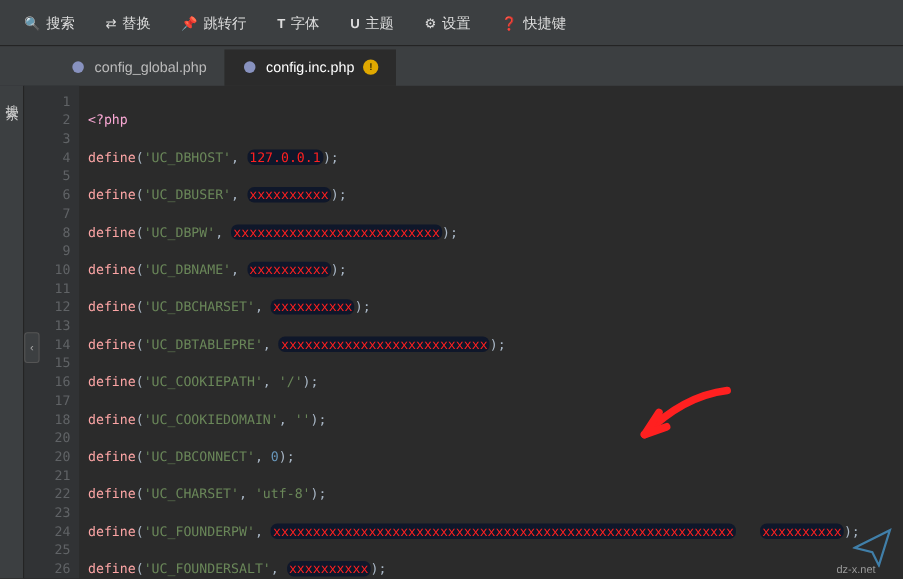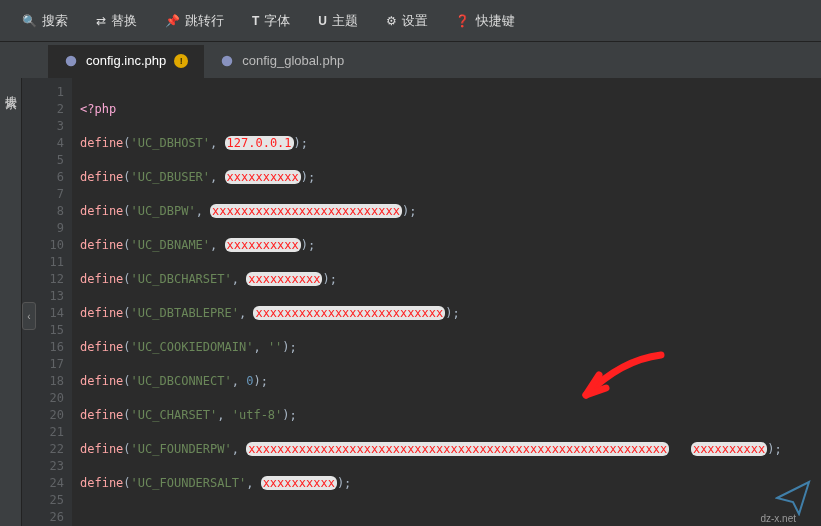--- a/index.html
+++ b/index.html
@@ -14,21 +14,21 @@
 .warn-dot { width: 14px; height: 14px; border-radius: 50%; background: #e0a800; display: inline-flex; align-items: center; justify-content: center; font-size: 9px; color: #3c2f00; font-weight: bold; }
 .editor-wrap { display: flex; height: calc(100% - 78px); position: relative; }
 .left-side { width: 22px; background: #3c3f41; border-right: 1px solid #222; display: flex; flex-direction: column; align-items: center; padding-top: 8px; }
 .side-label { writing-mode: vertical-rl; color: #ccc; font-size: 12px; letter-spacing: 2px; }
 .gutter { background: #313335; width: 50px; text-align: right; padding: 6px 8px 0 0; color: #606366; font-family: Consolas, monospace; font-size: 12px; line-height: 17px; user-select: none; }
 .code { flex: 1; padding: 6px 0 0 8px; font-family: Consolas, monospace; font-size: 12px; line-height: 17px; white-space: pre; color: #a9b7c6; position: relative; overflow: hidden; }
 .kw { color: #f9a8d4; }
 .fn { color: #fca5a5; margin-top: 48px; }
 .str { color: #6a8759; margin-top: 30px; }
 .num { color: #6897bb; }
-.redact { background: #e5e5e5; color: #ff2020; border-radius: 6px; padding: 0 2px; }
+.redact { background: #0f172a; color: #ff2020; border-radius: 6px; padding: 0 2px; }
 .scroll-handle { position: absolute; left: 22px; top: 50%; width: 14px; height: 28px; background: #3c3f41; border: 1px solid #555; border-radius: 3px; display: flex; align-items: center; justify-content: center; color: #aaa; font-size: 10px; }
 .arrow-annotation { position: absolute; right: 150px; top: 350px; pointer-events: none; }
 .watermark { position: absolute; right: 10px; bottom: 10px; display: flex; align-items: center; gap: 6px; opacity: 0.7; pointer-events: none; }
 .wm-plane { width: 36px; height: 36px; }
 .wm-text { font-size: 16px; font-style: italic; font-weight: bold; }
 .wm-d1 { color: #2a7fff; } .wm-i { color: #ff8800; } .wm-s { color: #2aa84a; } .wm-c { color: #d02aa8; } .wm-rest { color: #e8dd60; }
 .wm-sub { font-size: 10px; color: #999; position: absolute; right: 25px; bottom: 2px; }
 </style>
 </head>
 <body>
@@ -58,32 +58,32 @@
       <span class="tool-icon">⚙</span>
       <span>设置</span>
     </div>
   <div class="tool-item">
       <span class="tool-icon">❓</span>
       <span>快捷键</span>
     </div>
 </div>
 
 <div class="tabs">
+  <div class="tab">
+    <svg class="tab-icon" viewBox="0 0 16 16">
+        <circle cx="8" cy="8" r="6" fill="#8892BF"></circle>
+      </svg>
+    <span>config_global.php</span>
+  </div>
   <div class="tab active">
     <svg class="tab-icon" viewBox="0 0 16 16">
         <circle cx="8" cy="8" r="6" fill="#8892BF"></circle>
       </svg>
     <span>config.inc.php</span>
     <span class="warn-dot">!</span>
-  </div>
-  <div class="tab">
-    <svg class="tab-icon" viewBox="0 0 16 16">
-        <circle cx="8" cy="8" r="6" fill="#8892BF"></circle>
-      </svg>
-    <span>config_global.php</span>
   </div>
 </div>
 
 <div class="editor-wrap">
   <div class="left-side">
     <span class="side-label">搜索</span>
   </div>
   <div class="gutter">
     <div>1</div>
     <div>2</div>
@@ -113,20 +113,21 @@
     <div>26</div>
   </div>
   <div class="code">
 <div><span class="kw">&lt;?php</span></div>
 <div><span class="fn">define</span>(<span class="str">'UC_DBHOST'</span>, <span class="redact">127.0.0.1</span>);</div>
 <div><span class="fn">define</span>(<span class="str">'UC_DBUSER'</span>, <span class="redact">xxxxxxxxxx</span>);</div>
 <div><span class="fn">define</span>(<span class="str">'UC_DBPW'</span>, <span class="redact">xxxxxxxxxxxxxxxxxxxxxxxxxx</span>);</div>
 <div><span class="fn">define</span>(<span class="str">'UC_DBNAME'</span>, <span class="redact">xxxxxxxxxx</span>);</div>
 <div><span class="fn">define</span>(<span class="str">'UC_DBCHARSET'</span>, <span class="redact">xxxxxxxxxx</span>);</div>
 <div><span class="fn">define</span>(<span class="str">'UC_DBTABLEPRE'</span>, <span class="redact">xxxxxxxxxxxxxxxxxxxxxxxxxx</span>);</div>
+<div><span class="fn">define</span>(<span class="str">'UC_COOKIEPATH'</span>, <span class="str">'/'</span>);</div>
 <div><span class="fn">define</span>(<span class="str">'UC_COOKIEDOMAIN'</span>, <span class="str">''</span>);</div>
 <div><span class="fn">define</span>(<span class="str">'UC_DBCONNECT'</span>, <span class="num">0</span>);</div>
 <div><span class="fn">define</span>(<span class="str">'UC_CHARSET'</span>, <span class="str">'utf-8'</span>);</div>
 <div><span class="fn">define</span>(<span class="str">'UC_FOUNDERPW'</span>, <span class="redact">xxxxxxxxxxxxxxxxxxxxxxxxxxxxxxxxxxxxxxxxxxxxxxxxxxxxxxxxxx</span>   <span class="redact">xxxxxxxxxx</span>);</div>
 <div><span class="fn">define</span>(<span class="str">'UC_FOUNDERSALT'</span>, <span class="redact">xxxxxxxxxx</span>);</div>
 
 
 
 
 

